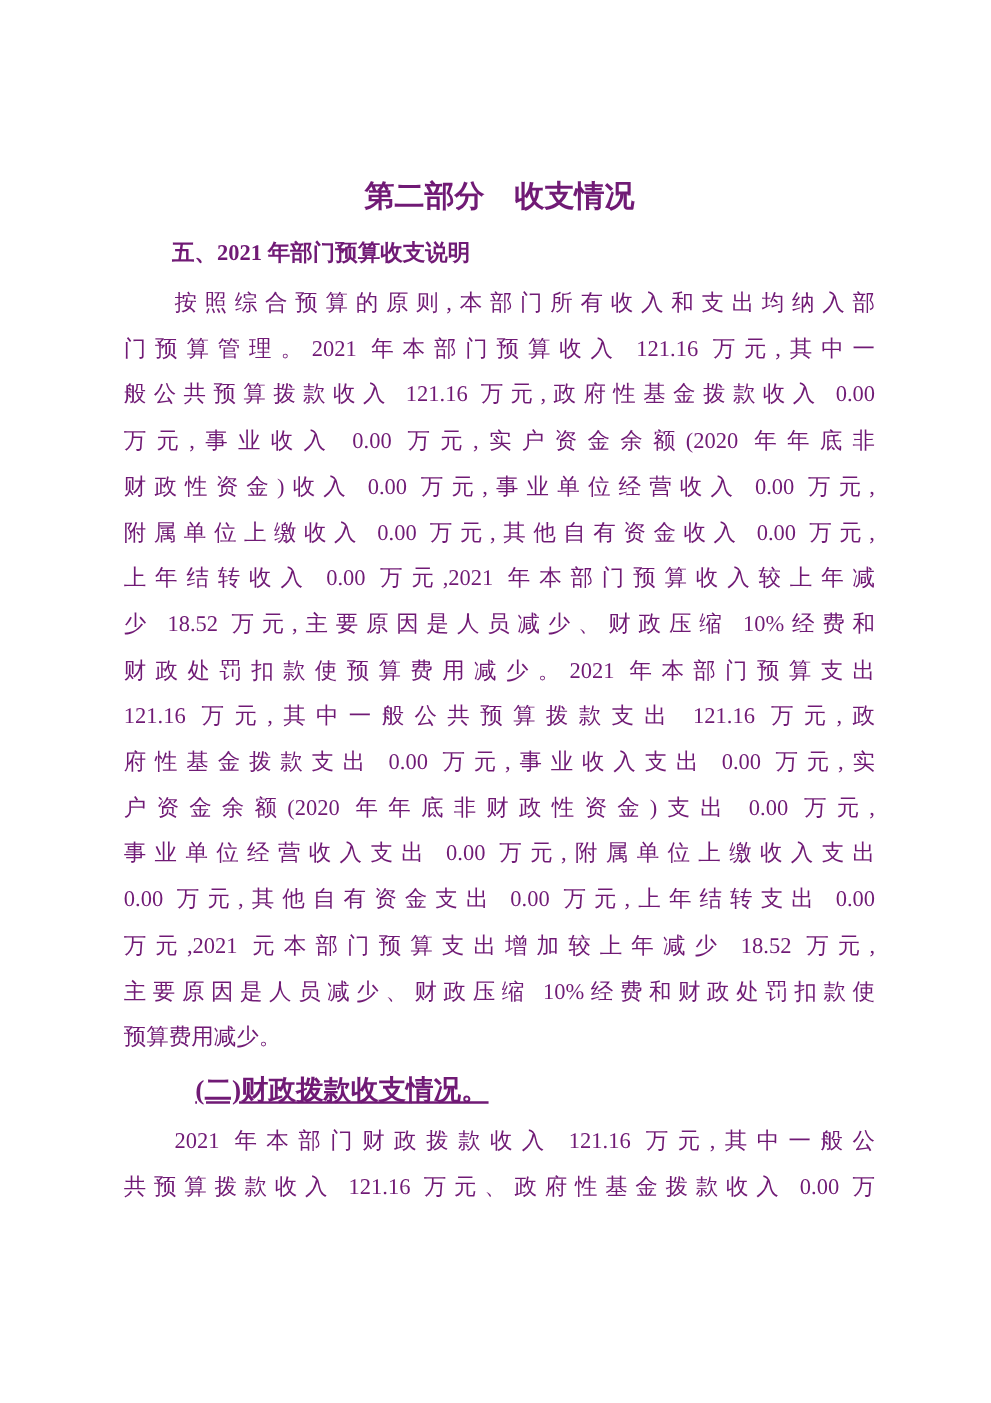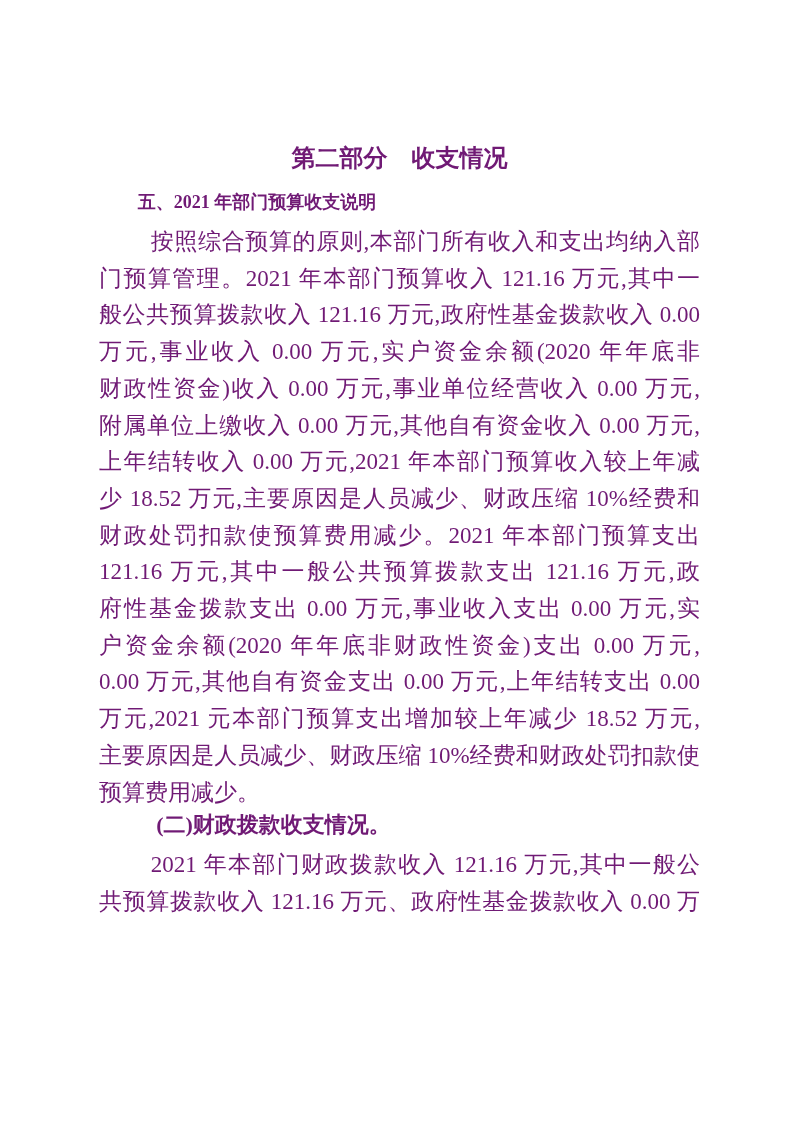--- a/index.html
+++ b/index.html
@@ -37,31 +37,32 @@
   }
   .h-sub1 {
     margin-top: 15px;
     font-size: 22px;
     font-weight: bold;
     line-height: 28px;
     text-indent: 1.9em;
     white-space: nowrap;
   }
   .h-sub2 {
-    margin-top: 0;
+    margin-top: 10px;
     font-size: 22px;
     font-weight: bold;
     line-height: 28px;
     text-indent: 2.6em;
     white-space: nowrap;
+    text-decoration: underline;
   }
   .para { margin-top: 8px; }
   .para2 { margin-top: 8px; }
   .line {
-    font-size: 23px;
+    font-size: 18px;
     line-height: 36.7px;
     text-align: justify;
     text-align-last: justify;
     white-space: nowrap;
     overflow: hidden;
   }
   .line.first { text-indent: 2.25em; }
   .line.no-stretch {
     text-align-last: left;
   }
@@ -83,20 +84,21 @@
       <div class="line">般公共预算拨款收入 121.16 万元,政府性基金拨款收入 0.00</div>
       <div class="line">万元,事业收入 0.00 万元,实户资金余额(2020 年年底非</div>
       <div class="line">财政性资金)收入 0.00 万元,事业单位经营收入 0.00 万元,</div>
       <div class="line">附属单位上缴收入 0.00 万元,其他自有资金收入 0.00 万元,</div>
       <div class="line">上年结转收入 0.00 万元,2021 年本部门预算收入较上年减</div>
       <div class="line">少 18.52 万元,主要原因是人员减少、财政压缩 10%经费和</div>
       <div class="line">财政处罚扣款使预算费用减少。2021 年本部门预算支出</div>
       <div class="line">121.16 万元,其中一般公共预算拨款支出 121.16 万元,政</div>
       <div class="line">府性基金拨款支出 0.00 万元,事业收入支出 0.00 万元,实</div>
       <div class="line">户资金余额(2020 年年底非财政性资金)支出 0.00 万元,</div>
+      <div class="line">事业单位经营收入支出 0.00 万元,附属单位上缴收入支出</div>
       <div class="line">0.00 万元,其他自有资金支出 0.00 万元,上年结转支出 0.00</div>
       <div class="line">万元,2021 元本部门预算支出增加较上年减少 18.52 万元,</div>
       <div class="line">主要原因是人员减少、财政压缩 10%经费和财政处罚扣款使</div>
       <div class="line no-stretch">预算费用减少。</div>
     </div>
 
     <div class="h-sub2">(二)财政拨款收支情况。</div>
 
     <div class="para2">
       <div class="line first">2021 年本部门财政拨款收入 121.16 万元,其中一般公</div>

